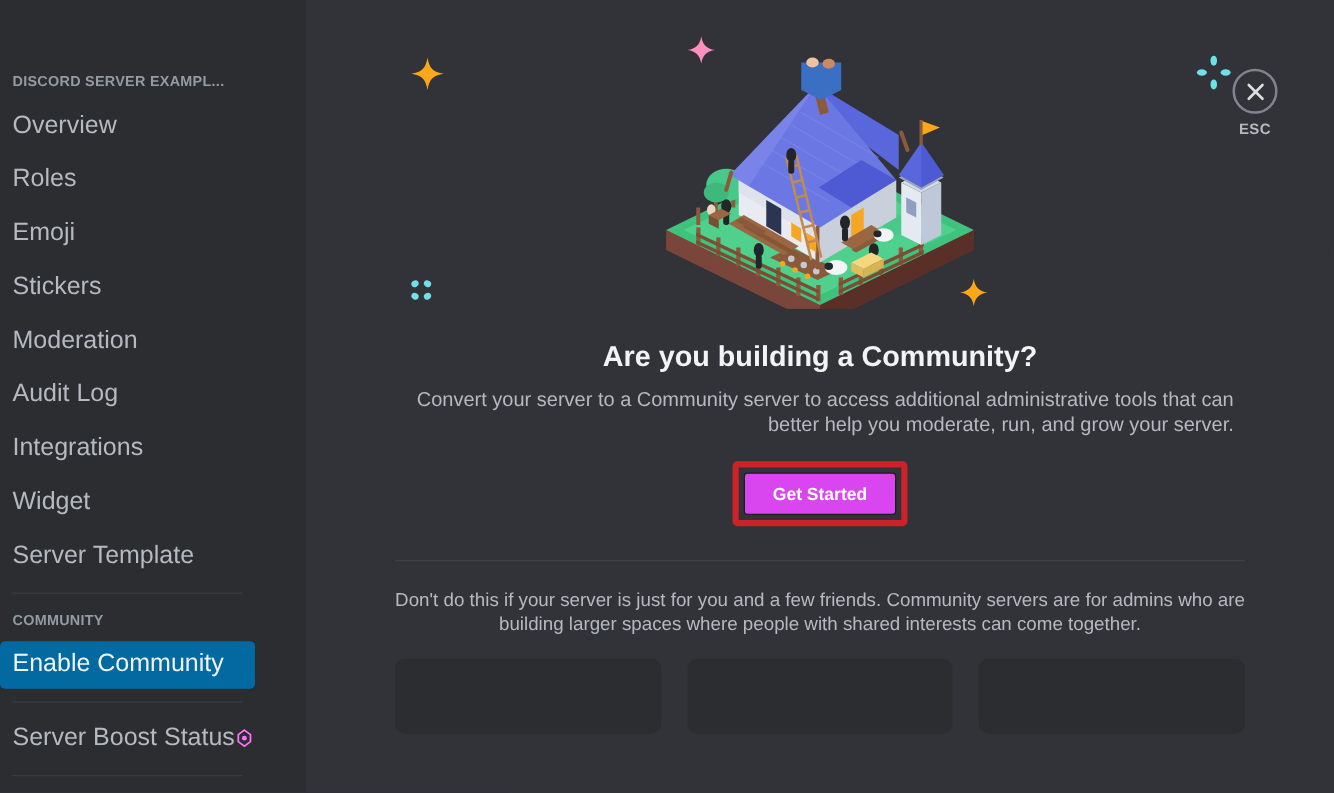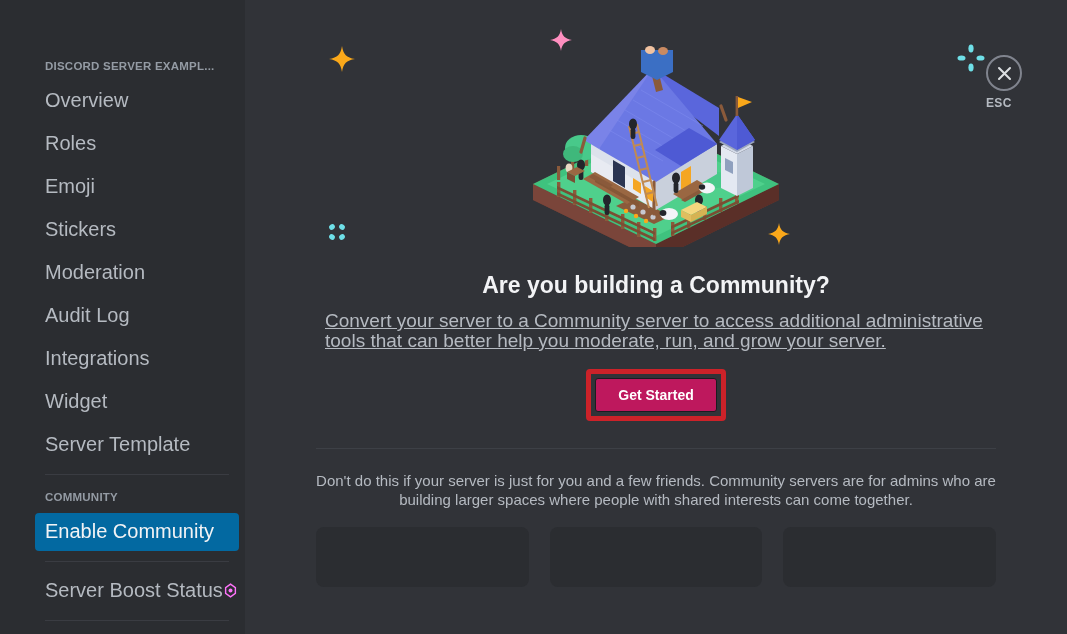--- a/index.html
+++ b/index.html
@@ -11,21 +11,20 @@
     -webkit-font-smoothing: antialiased;
   }
   .app { display: flex; width: 1067px; height: 634px; }
 
   
   .sidebar {
     width: 245px; height: 634px;
     background: #2B2D31;
     padding: 54px 6px 0 0;
     display: flex; flex-direction: column;
-    align-items: flex-end;
     flex-shrink: 0;
     overflow: hidden;
   }
   .sb-inner { width: 204px; }
   .sb-header {
     font-size: 11.5px; font-weight: bold;
     letter-spacing: .02em;
     color: #949BA4;
     padding: 6px 10px 4px 10px;
     margin-bottom: 6px;
@@ -47,21 +46,21 @@
 
   
   .main {
     flex: 1; height: 634px;
     background: #313338;
     position: relative;
     overflow: hidden;
   }
   .close-wrap {
     position: absolute; top: 55px; right: 45px;
-    display: flex; flex-direction: column; align-items: flex-start;
+    display: flex; flex-direction: column; align-items: center;
     cursor: pointer;
   }
   .close-circle {
     width: 36px; height: 36px; border-radius: 50%;
     border: 2px solid #80848E;
     display: flex; align-items: center; justify-content: center;
   }
   .esc-label {
     margin-top: 5px; font-size: 12px; font-weight: bold;
     color: #B5BAC1; letter-spacing: .03em;
@@ -77,36 +76,35 @@
   .hero svg.illo { position: absolute; left: 50%; transform: translateX(-50%); top: 14px; }
   .spark { position: absolute; }
 
   .title {
     text-align: center;
     font-size: 23px; font-weight: bold;
     color: #F2F3F5;
     margin-top: 2px;
   }
   .subtitle {
-    text-align: left;
-    font-size: 19px; line-height: 20px;
+    text-align: right;
+    font-size: 16px; line-height: 20px;
     color: #B5BAC1;
     margin: 12px auto 0 auto;
     width: 662px;
-    text-decoration: underline;
   }
   .btn-row { display: flex; justify-content: center; margin-top: 18px; }
   .btn-highlight {
     border: 5px solid #CC2229;
     border-radius: 4px;
     padding: 4px;
     display: inline-block;
   }
   .get-started {
-    background: #be185d;
+    background: #d946ef;
     color: #FFFFFF;
     border: 1px solid #1B1C20;
     border-radius: 3px;
     font-size: 14px; font-weight: bold;
     font-family: "Liberation Sans", sans-serif;
     padding: 9px 22px;
     cursor: pointer;
     line-height: 1;
   }
   .divider { height: 1px; background: #3D4046; margin: 27px 0 0 0; }

